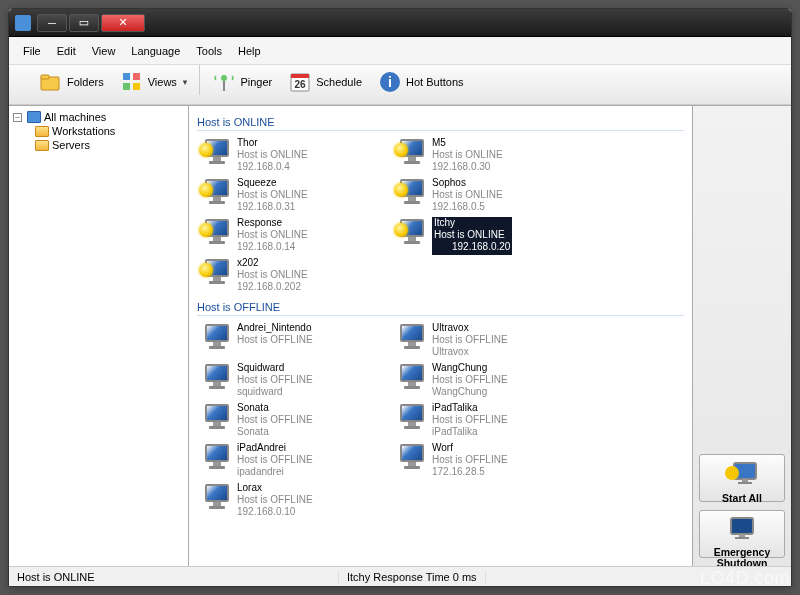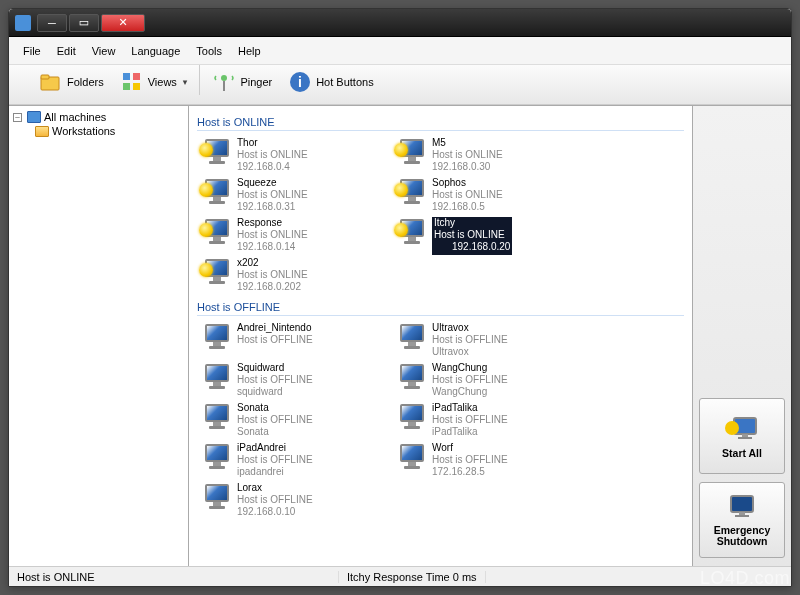--- a/index.html
+++ b/index.html
@@ -33,21 +33,21 @@
   .host .hstatus { display: block; color: #888; }
   .host.selected .hstatus { color: #fff; }
   .host .hip { display: block; color: #888; }
   .host.selected .hip { color: #fff; margin-left: 18px; }
   .hicon { width: 32px; height: 30px; position: relative; flex-shrink: 0; }
   .monitor-body { position: absolute; left: 4px; top: 2px; width: 24px; height: 18px; border: 2px solid #888; border-radius: 2px; background: linear-gradient(135deg,#fff 0%,#3a75c4 40%,#1a4a8a 100%); }
   .monitor-stand { position: absolute; left: 12px; top: 20px; width: 8px; height: 4px; background: #999; }
   .monitor-base { position: absolute; left: 8px; top: 24px; width: 16px; height: 3px; background: #888; border-radius: 1px; }
   .bulb { position: absolute; left: -2px; top: 6px; width: 14px; height: 14px; border-radius: 50%; background: radial-gradient(circle at 40% 35%, #fff59a, #f6c700 60%, #d49b00); box-shadow: 0 0 3px #f6c700; }
   .rightpanel { width: 98px; background: linear-gradient(to bottom,#f2f2f2,#e6e6e6); display: flex; flex-direction: column; justify-content: flex-end; padding: 8px 6px; gap: 8px; }
-  .bigbtn { height: 76px; background: linear-gradient(to bottom,#fdfdfd,#e4e4e4); border: 1px solid #aaa; border-radius: 3px; display: flex; flex-direction: column; align-items: center; justify-content: center; gap: 2px; font-size: 10.5px; font-weight: bold; cursor: pointer; text-align: center; line-height: 11px; padding: 4px 2px; }
+  .bigbtn { height: 48px; background: linear-gradient(to bottom,#fdfdfd,#e4e4e4); border: 1px solid #aaa; border-radius: 3px; display: flex; flex-direction: column; align-items: center; justify-content: space-between; gap: 2px; font-size: 10.5px; font-weight: bold; cursor: pointer; text-align: center; line-height: 11px; padding: 4px 2px; }
   .statusbar { height: 20px; background: #f0f0f0; border-top: 1px solid #ccc; display: flex; align-items: center; font-size: 11px; }
   .statusbar .cell { padding: 0 8px; border-right: 1px solid #ddd; }
   .statusbar .cell:first-child { width: 330px; }
   .watermark { position: absolute; right: 10px; bottom: 6px; color: rgba(255,255,255,.55); font-size: 18px; font-weight: 300; letter-spacing: 0.5px; font-family: Arial, sans-serif; }
   .folder-ico { width: 14px; height: 11px; background: linear-gradient(to bottom,#ffe08a,#f6b73c); border: 1px solid #c88a1b; border-radius: 1px; }
   .pc-ico { width: 14px; height: 12px; background: #4a90d9; border: 1px solid #2a60a9; border-radius: 1px; }
 </style>
 </head>
 <body>
 
@@ -101,39 +101,53 @@
             <path d="M4 6 Q2 8 4 10" stroke="#6ac46a" fill="none" stroke-width="1.5"></path>
             <path d="M20 6 Q22 8 20 10" stroke="#6ac46a" fill="none" stroke-width="1.5"></path>
             <rect x="11" y="11" width="2" height="10" fill="#888"></rect>
           </svg>
       </span>
       <span>Pinger</span>
     </div>
     <div class="tbtn">
       <span class="ticon">
         <svg width="24" height="24">
+            <rect x="3" y="4" width="18" height="17" rx="1" fill="#fff" stroke="#888"></rect>
+            <rect x="3" y="4" width="18" height="4" fill="#d33"></rect>
+            <text x="12" y="18" font-size="10" text-anchor="middle" fill="#333" font-weight="bold">26</text>
+          </svg>
+      </span>
+      <span>Schedule</span>
+    </div>
+    <div class="tbtn">
+      <span class="ticon">
+        <svg width="24" height="24">
             <circle cx="12" cy="12" r="10" fill="#3a75c4"></circle>
             <text x="12" y="17" font-size="14" text-anchor="middle" fill="#fff" font-weight="bold" font-family="serif">i</text>
           </svg>
       </span>
       <span>Hot Buttons</span>
     </div>
   </div>
 
   <div class="body">
 
     <div class="tree">
       <div class="tree-row">
         <span class="texp">–</span>
         <span class="pc-ico"></span>
         <span>All machines</span>
       </div>
       <div class="tree-row child">
         <span class="folder-ico"></span>
         <span>Workstations</span>
+      </div>
+      <div class="tree-row child">
+        <span class="folder-ico"></span>
+        <span>Servers</span>
       </div>
     </div>
 
     <div class="content" id="content">
         <div class="grouphdr">Host is ONLINE</div>
         <div class="hostgrid">
           <div class="host">
             <div class="hicon">
               <div class="monitor-body"></div>
               <div class="monitor-stand"></div>

